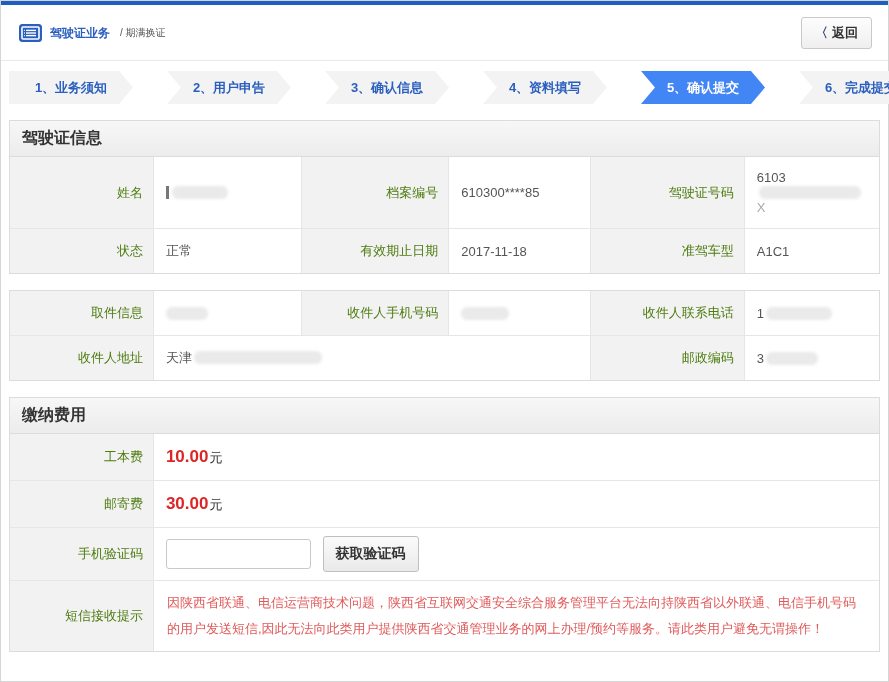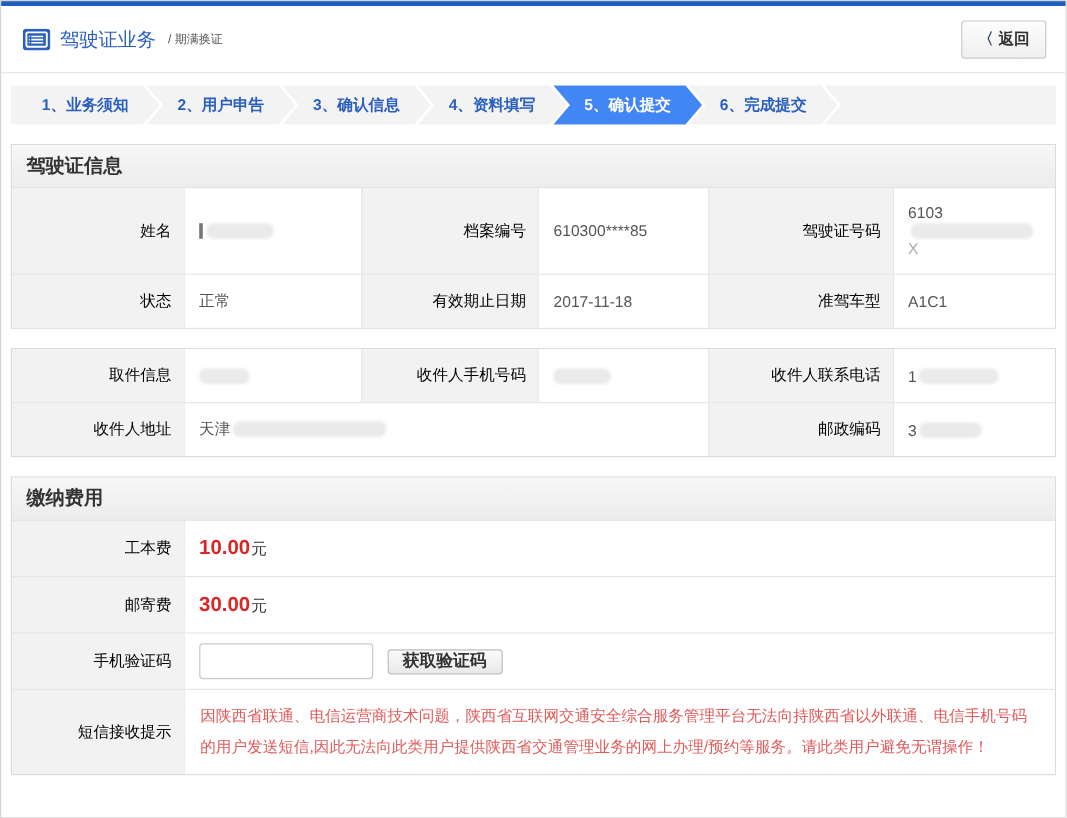--- a/index.html
+++ b/index.html
@@ -5,60 +5,60 @@
   * { box-sizing: border-box; margin: 0; padding: 0; }
   html, body { width: 889px; height: 682px; background: #fff; overflow: hidden; }
   body { font-family: "Liberation Sans", sans-serif; color: #333; }
   .page { position: relative; width: 889px; height: 682px; border: 1px solid #d5d5d5; background: #fff; }
   .topbar { height: 4px; background: #1d5ec0; }
 
   
   header { display: flex; justify-content: space-between; align-items: center; padding: 12px 16px 11px 18px; }
   .title-wrap { display: flex; align-items: center; gap: 8px; }
   .hicon svg { display: block; }
-  .title { font-size: 16px; font-weight: normal; color: #2b5fbf; }
+  .title { font-size: 12px; font-weight: bold; color: #2b5fbf; }
   .subtitle { font-size: 10px; color: #555; margin-left: 2px; }
   .back-btn { display: inline-flex; align-items: center; gap: 4px; padding: 6px 13px; font-size: 13px; font-weight: bold;
     color: #333; background: linear-gradient(#fdfdfd, #efefef); border: 1px solid #c9c9c9; border-radius: 3px; cursor: pointer;
     font-family: "Liberation Sans", sans-serif; }
   .back-btn .chev { color: #2b3f66; font-weight: bold; }
   .hr { border-top: 1px solid #e9e9e9; margin-bottom: 10px; }
 
   
-  .stepbar { display: flex; margin: 0 8px; height: 33px; }
+  .stepbar { display: flex; margin: 0 8px; height: 33px; gap: 45px; }
   .step { flex: 0 0 124px; background: #f3f3f3; color: #2b5fbf; font-weight: bold; font-size: 13px;
     line-height: 33px; text-align: center; margin-left: -11px;
     clip-path: polygon(0 0, calc(100% - 14px) 0, 100% 50%, calc(100% - 14px) 100%, 0 100%, 14px 50%); }
   .step.first { margin-left: 0; clip-path: polygon(0 0, calc(100% - 14px) 0, 100% 50%, calc(100% - 14px) 100%, 0 100%); }
   .step.active { background: #4285f4; color: #fff; }
   .step.filler { flex: 1 1 auto; clip-path: polygon(14px 50%, 0 0, 100% 0, 100% 100%, 0 100%); }
 
   
   .box { margin: 16px 8px 0; border: 1px solid #dcdcdc; }
   .box-title { background: linear-gradient(#f7f7f7, #ececec); border-bottom: 1px solid #dcdcdc;
     padding: 7px 12px; font-size: 16px; font-weight: bold; color: #333; }
   table { width: 100%; border-collapse: collapse; table-layout: fixed; font-size: 13px; }
   td { border-top: 1px solid #e6e6e6; border-left: 1px solid #e6e6e6; padding: 13px 12px; vertical-align: middle; }
   tr:first-child td { border-top: none; }
   td:first-child { border-left: none; }
-  td.lbl { background: #f2f2f2; text-align: right; color: #000000; padding-right: 10px; }
+  td.lbl { background: #f2f2f2; text-align: right; color: #4d7c0f; padding-right: 10px; }
   td.val { background: #fff; text-align: left; color: #555; }
 
   
   .redact { display: inline-block; height: 13px; border-radius: 6px; background: #eaeaea; filter: blur(1.5px); vertical-align: -2px; }
   .sliver { display: inline-block; width: 3px; height: 13px; background: #777; margin-right: 3px; vertical-align: -2px; filter: blur(0.5px); }
   .faint { color: #aaa; }
 
   
   .fee-num { color: #dd2525; font-size: 17px; font-weight: bold; text-align: center; }
   .fee-cur { font-size: 13px; color: #333; margin-left: 1px; }
   td.captcha-cell { padding: 8px 12px; }
   .captcha-input { width: 145px; height: 30px; border: 1px solid #c9c9c9; border-radius: 3px; margin-right: 8px;
     vertical-align: middle; padding: 0 6px; font-size: 13px; font-family: "Liberation Sans", sans-serif; }
-  .get-code { height: 21px; padding: 0 12px; font-size: 14px; font-weight: bold; color: #333;
+  .get-code { height: 36px; padding: 0 12px; font-size: 14px; font-weight: bold; color: #333;
     background: linear-gradient(#fbfbfb, #e9e9e9); border: 1px solid #bfbfbf; border-radius: 3px;
     vertical-align: middle; cursor: pointer; font-family: "Liberation Sans", sans-serif; }
   td.sms { color: #e05a5a; line-height: 26px; padding: 9px 13px; }
 </style>
 </head>
 <body>
 
 <div class="page">
   <div class="topbar"></div>
 

